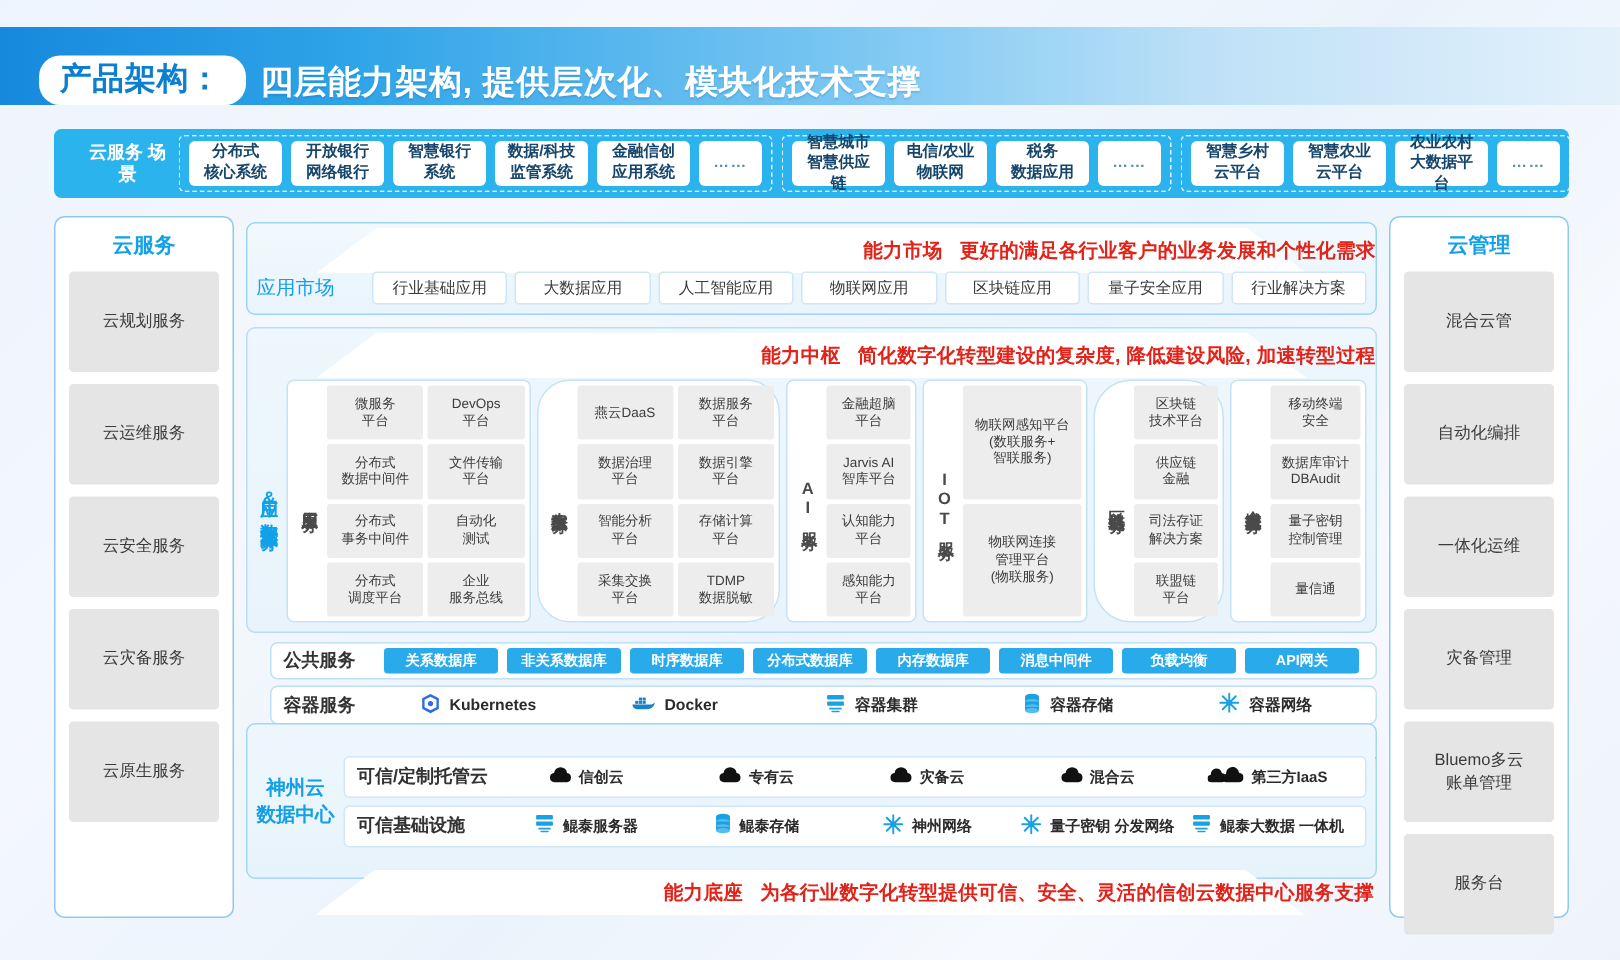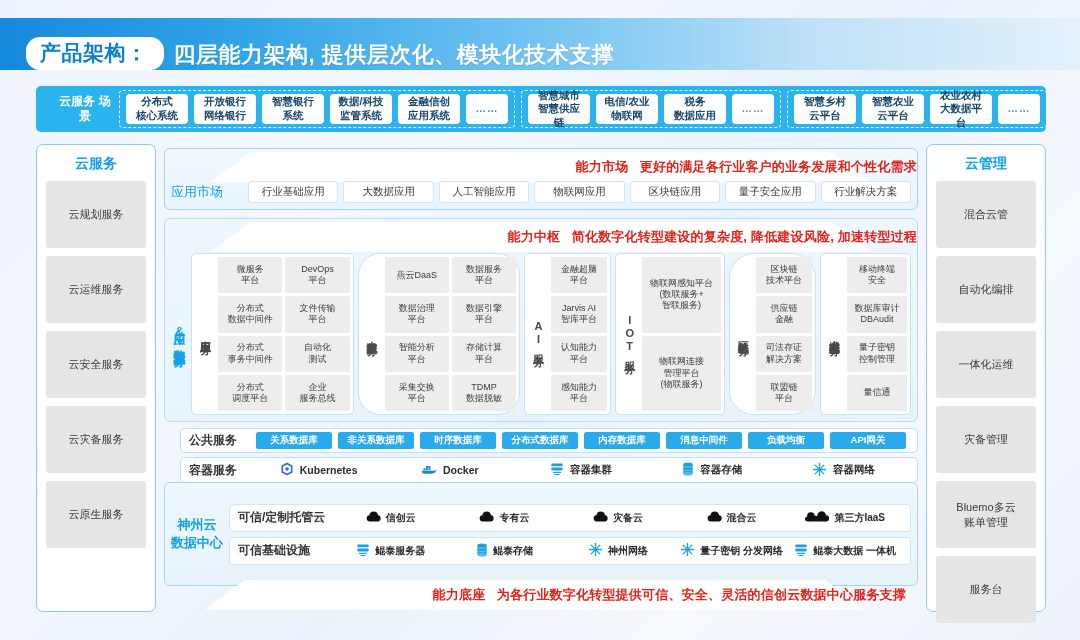--- a/index.html
+++ b/index.html
@@ -498,21 +498,21 @@
                     <rect x="2" y="8" width="16" height="4.2" rx="1" fill="#1ba0e2"></rect>
                     <rect x="4" y="14" width="12" height="1.6" rx=".8" fill="#1ba0e2"></rect>
                     <rect x="6" y="17" width="8" height="1.4" rx=".7" fill="#1ba0e2"></rect>
                   </svg></span>
                 <span>鲲泰大数据 一体机</span>
               </div>
             </div>
           </div>
       </div>
 
-      <div class="banner" style="position:absolute;left:0;right:12px;top:436px;">
+      <div class="banner" style="position:absolute;left:0;right:2px;top:436px;">
         <div class="chev"></div>
         <div class="txt">
           <span>能力底座</span>
           <span>&nbsp;</span>
           <span>为各行业数字化转型提供可信、安全、灵活的信创云数据中心服务支撑</span>
         </div>
       </div>
 
     </div>
   </div>

